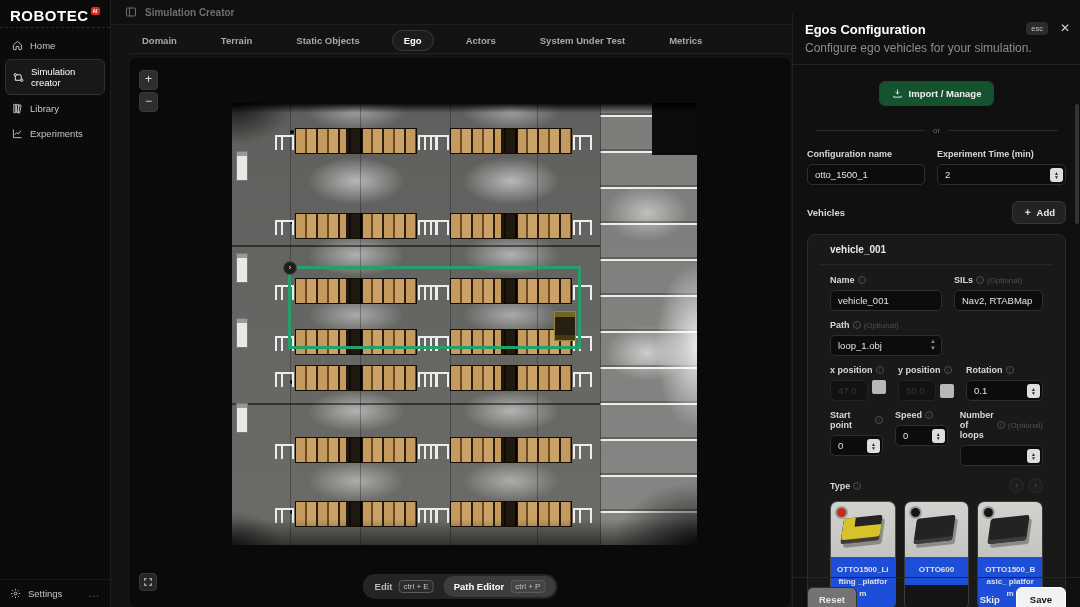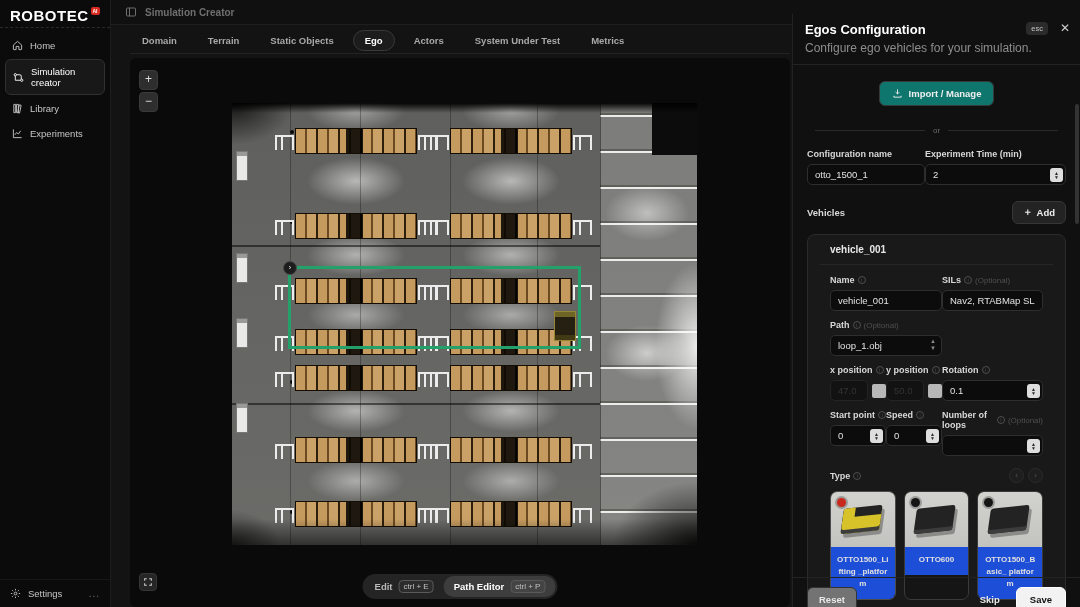--- a/index.html
+++ b/index.html
@@ -16,21 +16,21 @@
   .nav-item.active{background:#181818;border:1px solid #303030;color:#fff;}
   .nav-item svg{flex:0 0 auto;}
   .sidebar-bottom{position:absolute;left:0;bottom:0;width:100%;display:flex;align-items:center;gap:7px;padding:8px 10px;font-size:9.5px;color:#c6c6c6;border-top:1px solid #171717;}
   .dots-more{margin-left:auto;color:#6a6a6a;font-size:10px;letter-spacing:1px;}
 
   
   .header{position:absolute;left:111px;top:0;width:969px;height:25px;background:#101010;border-bottom:1px solid #1e1e1e;display:flex;align-items:center;gap:8px;padding-left:14px;}
   .header-title{font-size:10px;color:#6f6f6f;font-weight:bold;}
 
   
-  .tabsbar{position:absolute;left:130px;top:28px;width:660px;height:26px;display:flex;align-items:center;gap:7px;border-bottom:1px solid #232323;}
+  .tabsbar{position:absolute;left:130px;top:28px;width:660px;height:26px;display:flex;align-items:center;gap:20px;border-bottom:1px solid #232323;}
   .tab{font-size:9.5px;font-weight:bold;color:#a8a8a8;padding:4px 11px;border-radius:12px;border:1px solid transparent;cursor:pointer;white-space:nowrap;}
   .tab.active{color:#fff;background:#1c1c1c;border-color:#3a3a3a;}
 
   
   .canvas{position:absolute;left:130px;top:58px;width:660px;height:549px;background:#0a0a0a;border-radius:6px;overflow:hidden;}
   .zoombox{position:absolute;left:9px;top:12px;width:19px;display:flex;flex-direction:column;gap:2px;z-index:5;}
   .zbtn{height:20px;background:#2e2e2e;border:1px solid #3a3a3a;border-radius:4px;color:#ddd;font-size:12px;line-height:17px;text-align:center;cursor:pointer;}
   .fitbtn{position:absolute;left:9px;bottom:16px;width:18px;height:18px;background:#262626;border:1px solid #363636;border-radius:4px;z-index:5;display:flex;align-items:center;justify-content:center;cursor:pointer;}
 
   
@@ -83,27 +83,27 @@
 
   
   .panel{position:absolute;left:792px;top:14px;width:288px;height:607px;background:#101010;border-left:1px solid #222;}
   .panel-scrollbar{position:absolute;right:1px;top:90px;width:4px;height:120px;border-radius:2px;background:#333;}
   .panel-head{padding:8px 12px 9px;border-bottom:1px solid #232323;position:relative;}
   .panel-title{font-size:13px;font-weight:bold;color:#fff;}
   .panel-sub{font-size:12px;color:#8d8d8d;margin-top:4px;}
   .esc-badge{position:absolute;right:32px;top:8px;background:#2b2b2b;border-radius:4px;font-size:7.5px;color:#c4c4c4;padding:2px 5px;cursor:pointer;}
   .close-x{position:absolute;right:10px;top:7px;font-size:12px;color:#cfcfcf;cursor:pointer;}
   .import-row{display:flex;justify-content:center;margin-top:16px;}
-  .import-btn{display:flex;align-items:center;gap:6px;background:#0f766e;border:1px solid #383838;border-radius:6px;padding:6px 12px;font-size:9.5px;font-weight:bold;color:#eee;cursor:pointer;}
+  .import-btn{display:flex;align-items:center;gap:6px;background:#14532d;border:1px solid #383838;border-radius:6px;padding:6px 12px;font-size:9.5px;font-weight:bold;color:#eee;cursor:pointer;}
   .or-row{display:flex;align-items:center;gap:8px;margin:20px 22px 0;}
   .or-row .line{flex:1;height:1px;background:#2a2a2a;}
   .or-row .or{font-size:8px;color:#6a6a6a;}
 
   .fields{padding:14px 14px 0;}
-  .frow{display:flex;}
+  .frow{display:flex;gap:12px;}
   .fcol{display:flex;flex-direction:column;}
   .lblrow{display:flex;align-items:center;gap:3px;margin-bottom:5px;}
   .lbl{font-size:9px;font-weight:bold;color:#d8d8d8;}
   .opt{font-size:8px;color:#4f4f4f;}
   .info-ic{width:8px;height:8px;border:1px solid #4d4d4d;border-radius:50%;color:#4d4d4d;font-size:5.5px;line-height:7px;text-align:center;flex:0 0 auto;}
   .inp{background:#0c0c0c;border:1px solid #2e2e2e;border-radius:5px;color:#e3e3e3;font-size:9.5px;padding:5px 7px;height:21px;width:100%;font-family:"Liberation Sans",sans-serif;outline:none;}
   .inp.dim{color:#343434;background:#121212;border-color:#242424;}
   .numwrap{position:relative;}
   .numwrap .inp{padding-right:20px;}
   .spin{position:absolute;right:3px;top:3.5px;width:13px;height:14px;background:#dedede;border-radius:3px;display:flex;flex-direction:column;align-items:center;justify-content:center;cursor:pointer;}
@@ -371,21 +371,21 @@
           </div>
         </div>
       </div>
 
       <div class="frow" style="margin-top:9px">
         <div class="fcol" style="width:56px">
           <div class="lblrow">
               <span class="lbl">x position</span>
               <span class="info-ic">i</span>
             </div>
-          <div style="display:flex;gap:4px;align-items:center">
+          <div style="display:flex;gap:4px;align-items:flex-start">
             <input class="inp dim" value="47.0" style="">
             <span class="sqbtn"></span>
           </div>
         </div>
         <div class="fcol" style="width:56px">
           <div class="lblrow">
               <span class="lbl">y position</span>
               <span class="info-ic">i</span>
             </div>
           <div style="display:flex;gap:4px;align-items:center">

